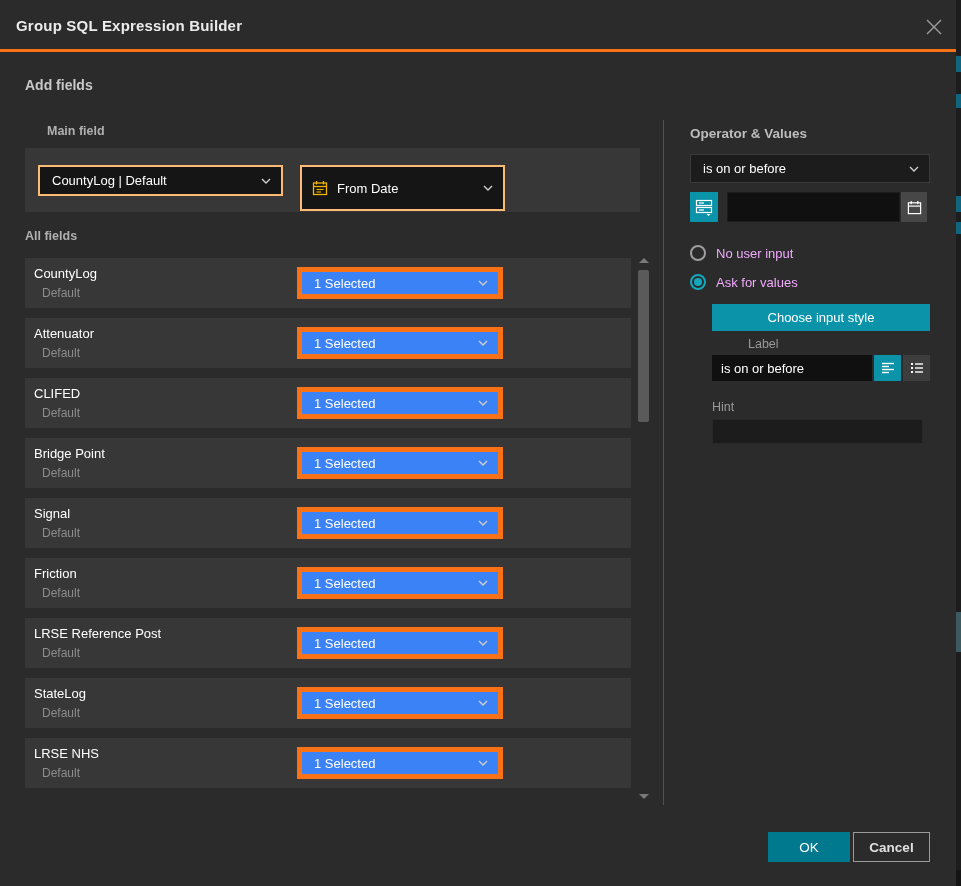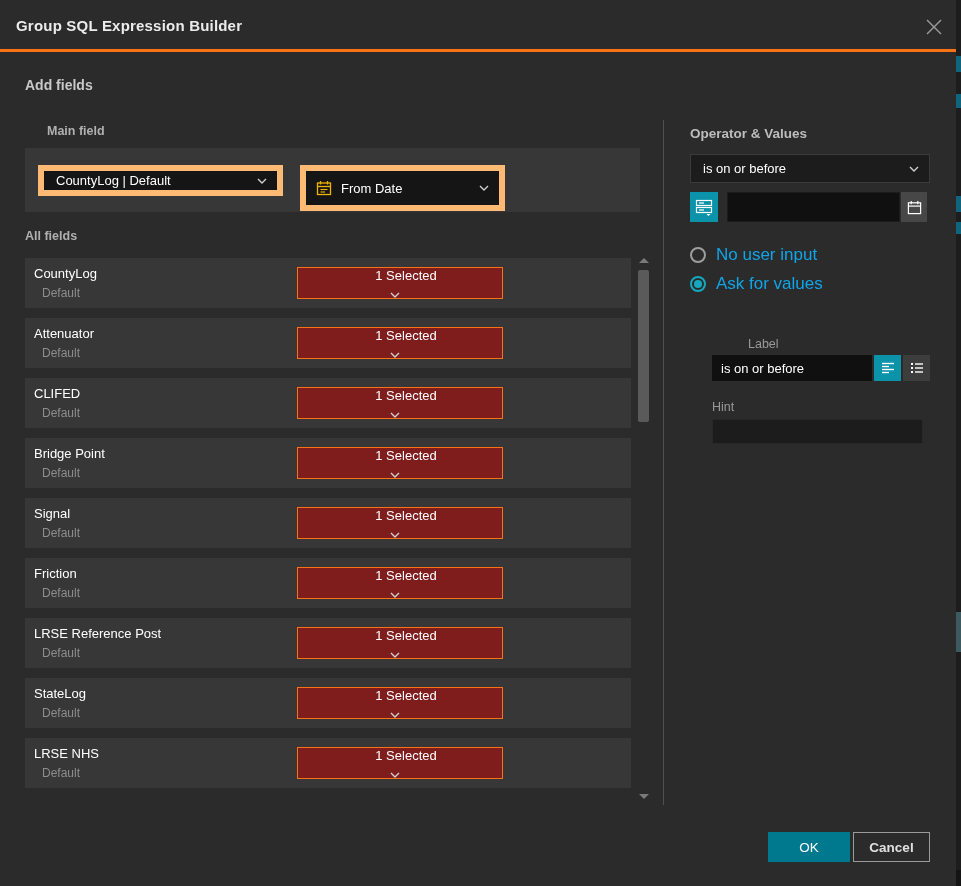--- a/index.html
+++ b/index.html
@@ -10,55 +10,55 @@
     background:#2b2b2b; overflow:hidden; color:#e6e6e6;
   }
   
   .titlebar { position:absolute; top:0; left:0; width:956px; height:52px; border-bottom:3px solid #f97316; }
   .title { position:absolute; left:16px; top:0; line-height:52px; font-size:15px; font-weight:bold; color:#ececec; letter-spacing:.2px; }
   .close-btn { position:absolute; right:12px; top:17px; width:20px; height:20px; cursor:pointer; display:flex; align-items:center; justify-content:center; }
   
   .h-add { position:absolute; left:25px; top:77px; font-size:14px; font-weight:bold; color:#c9c9c9; }
   .sub-h { position:absolute; font-size:12.5px; font-weight:bold; color:#b0b0b0; }
   
-  .select { position:absolute; background:#151515; border:6px solid #fdba74; display:flex; align-items:center; cursor:pointer; }
+  .select { position:absolute; background:#151515; border:2px solid #fdba74; display:flex; align-items:center; cursor:pointer; }
   .select .sel-text { font-size:13px; color:#fff; padding-left:12px; flex:1; white-space:nowrap; overflow:hidden; }
   .select .chev { padding-right:10px; display:flex; align-items:center; }
   
   .main-panel { position:absolute; left:25px; top:148px; width:615px; height:64px; background:#373737; }
   .sel-layer { left:13px; top:17px; width:245px; height:31px; }
   .sel-field { left:275px; top:17px; width:205px; height:46px; }
   .sel-field .cal { display:flex; align-items:center; padding-left:10px; }
   .sel-field .sel-text { padding-left:9px; }
   
   .list { position:absolute; left:25px; top:258px; width:606px; }
   .row { position:relative; height:50px; margin-bottom:10px; background:#373737; }
   .row-name { position:absolute; left:9px; top:8px; font-size:13px; color:#ffffff; }
   .row-sub  { position:absolute; left:17px; top:28px; font-size:12px; color:#8d8d8d; }
-  .row-select { left:272px; top:9px; width:206px; height:32px; background:#7f1d1d; border:1px solid #f97316;flex-direction:column; }
+  .row-select { left:272px; top:9px; width:206px; height:32px; background:#3b82f6; border:5px solid #f97316; }
   
   .sb-thumb { position:absolute; left:638px; top:270px; width:11px; height:152px; background:#5a5a5a; border-radius:2px; cursor:pointer; }
   .sb-up, .sb-down { position:absolute; left:639px; width:0; height:0; border-left:5px solid transparent; border-right:5px solid transparent; cursor:pointer; }
   .sb-up   { top:258px; border-bottom:5px solid #7a7a7a; }
   .sb-down { top:794px; border-top:5px solid #7a7a7a; }
   
   .vdiv { position:absolute; left:663px; top:120px; width:1px; height:685px; background:#505050; }
   
   .h-op { position:absolute; left:690px; top:126px; font-size:13.5px; font-weight:bold; color:#bdbdbd; }
   .sel-operator { left:690px; top:154px; width:240px; height:29px; background:#1c1c1c; border:1px solid #3a3a3a; }
   .icon-btn { position:absolute; display:flex; align-items:center; justify-content:center; cursor:pointer; }
   .btn-combo { left:690px; top:192px; width:28px; height:30px; background:#0b93aa; }
   .val-input { position:absolute; left:727px; top:192px; width:173px; height:30px; background:#101010; border:1px solid #1c1c1c; color:#fff; font-size:13px; padding:0 8px; font-family:"Liberation Sans", sans-serif; }
   .btn-cal { left:901px; top:192px; width:26px; height:30px; background:#474747; }
   
   .radio-row { position:absolute; left:690px; display:flex; align-items:center; cursor:pointer; }
   .radio-row .circle { width:16px; height:16px; border-radius:50%; border:2px solid #9e9e9e; margin-right:10px; position:relative; }
   .radio-row.checked .circle { border-color:#13a8be; }
   .radio-row.checked .circle::after { content:""; position:absolute; left:2px; top:2px; width:8px; height:8px; border-radius:50%; background:#13a8be; }
-  .radio-label { font-size:17px; color:#0ea5e9; }
+  .radio-label { font-size:13px; color:#f0abfc; }
   .btn-choose { position:absolute; left:712px; top:304px; width:218px; height:27px; background:#0b93aa; color:#fff; font-size:13px; display:flex; align-items:center; justify-content:center; cursor:pointer; }
   .cap { position:absolute; font-size:12.5px; color:#999; }
   .label-input { position:absolute; left:712px; top:355px; width:160px; height:26px; background:#101010; border:1px solid #101010; color:#fff; font-size:13px; padding:0 8px; font-family:"Liberation Sans", sans-serif; }
   .btn-align { left:874px; top:355px; width:27px; height:26px; background:#0b93aa; }
   .btn-list  { left:903px; top:355px; width:27px; height:26px; background:#3d3d3d; }
   .hint-input { position:absolute; left:712px; top:419px; width:211px; height:25px; background:#1c1c1c; border:1px solid #282828; color:#fff; font-size:13px; padding:0 8px; font-family:"Liberation Sans", sans-serif; }
   
   .btn-ok { position:absolute; left:768px; top:832px; width:82px; height:30px; background:#00798f; color:#fff; font-size:13.5px; display:flex; align-items:center; justify-content:center; cursor:pointer; }
   .btn-cancel { position:absolute; left:853px; top:832px; width:77px; height:30px; background:transparent; border:1px solid #9a9a9a; color:#e0e0e0; font-size:13.5px; display:flex; align-items:center; justify-content:center; cursor:pointer;font-weight:bold; }
   
@@ -272,20 +272,21 @@
 
   <div class="radio-row" style="top:245px;">
     <span class="circle"></span>
     <span class="radio-label">No user input</span>
   </div>
   <div class="radio-row checked" style="top:274px;">
     <span class="circle"></span>
     <span class="radio-label">Ask for values</span>
   </div>
 
+  <div class="btn-choose">Choose input style</div>
 
   <div class="cap" style="left:712px; top:337px;margin-left:36px;">Label</div>
   <input class="label-input" value="is on or before" style="">
   <div class="icon-btn btn-align">
     <svg width="16" height="16" viewBox="0 0 16 16">
       <line x1="2" y1="3.5" x2="14" y2="3.5" stroke="#fff" stroke-width="1.4"></line>
       <line x1="2" y1="6.5" x2="9" y2="6.5" stroke="#fff" stroke-width="1.4"></line>
       <line x1="2" y1="9.5" x2="14" y2="9.5" stroke="#fff" stroke-width="1.4"></line>
       <line x1="2" y1="12.5" x2="9" y2="12.5" stroke="#fff" stroke-width="1.4"></line>
     </svg>

